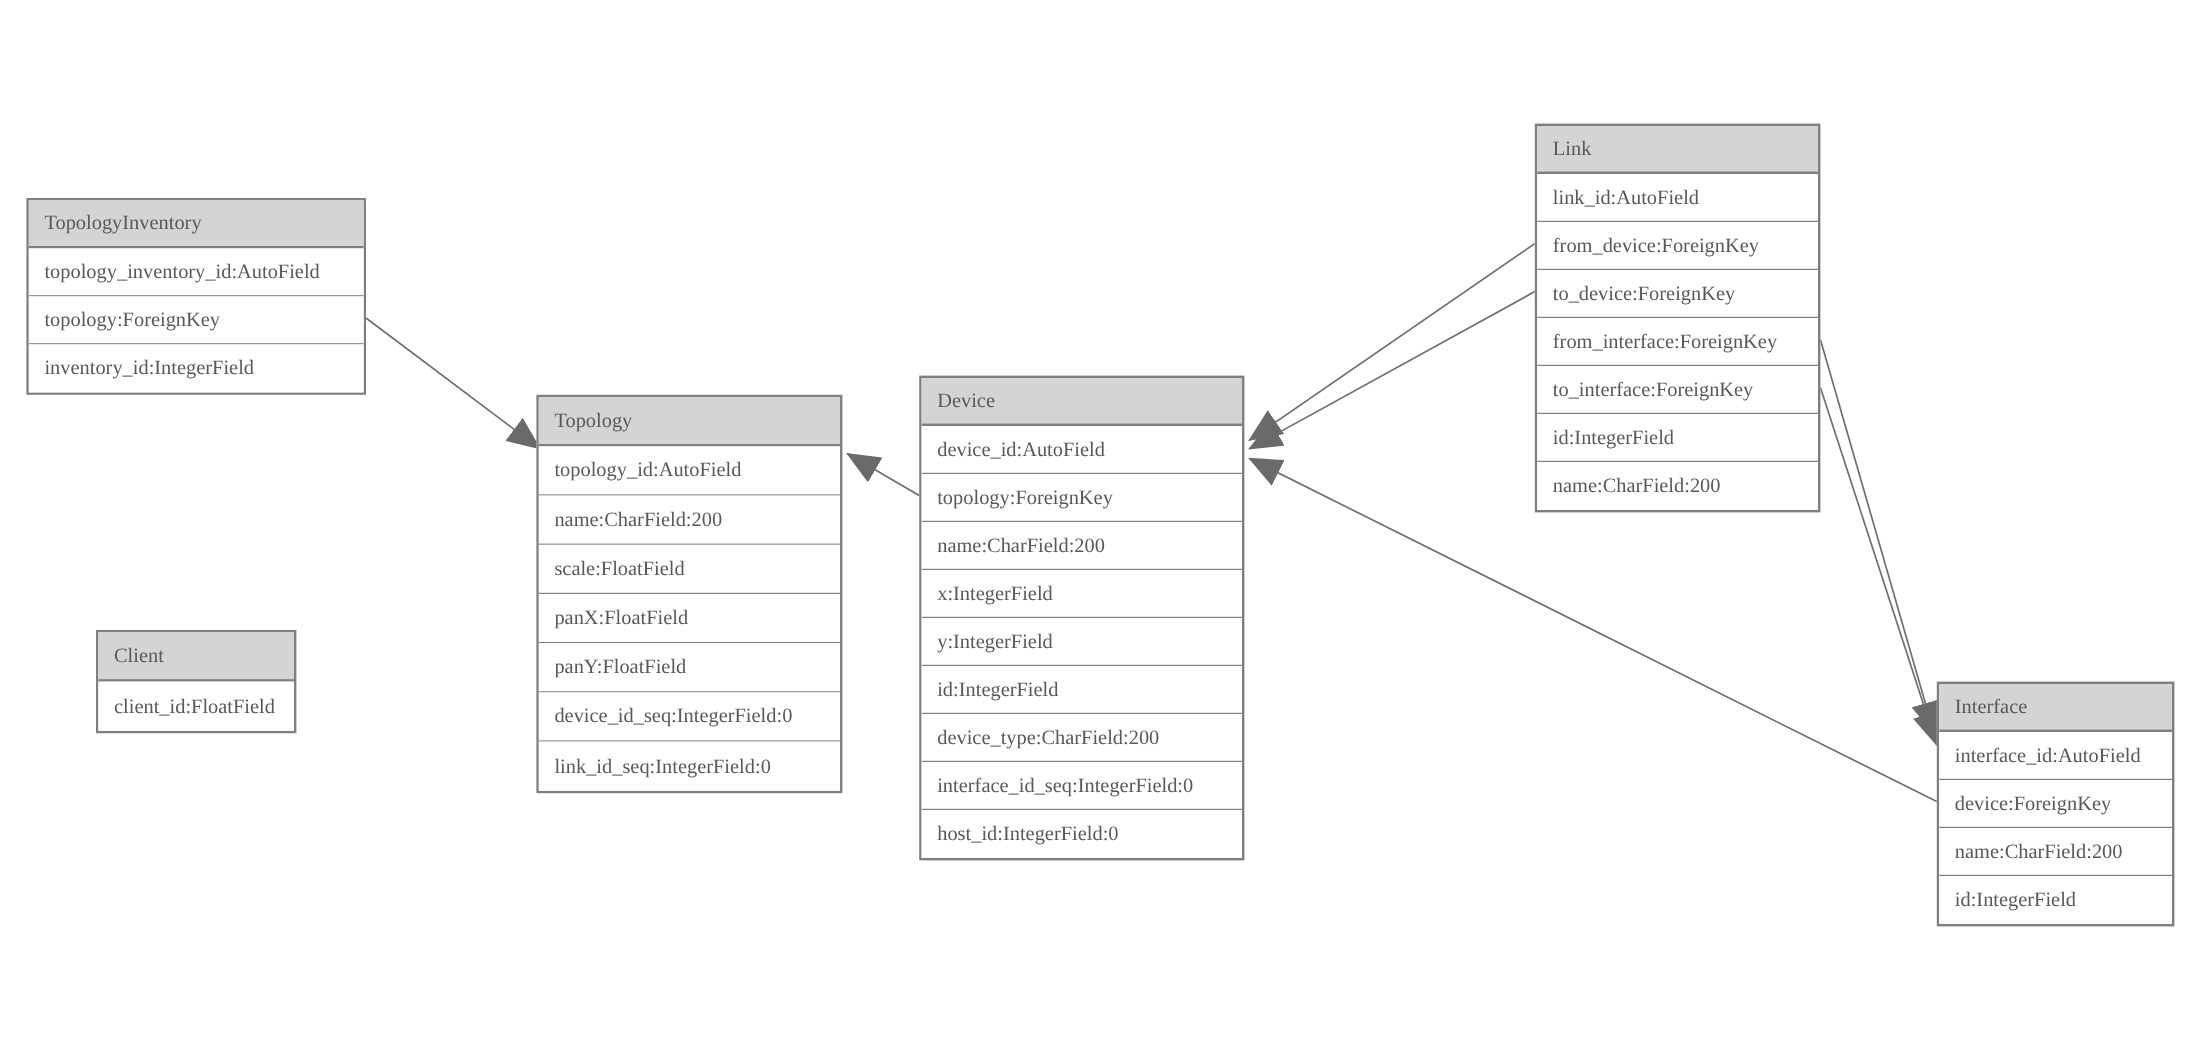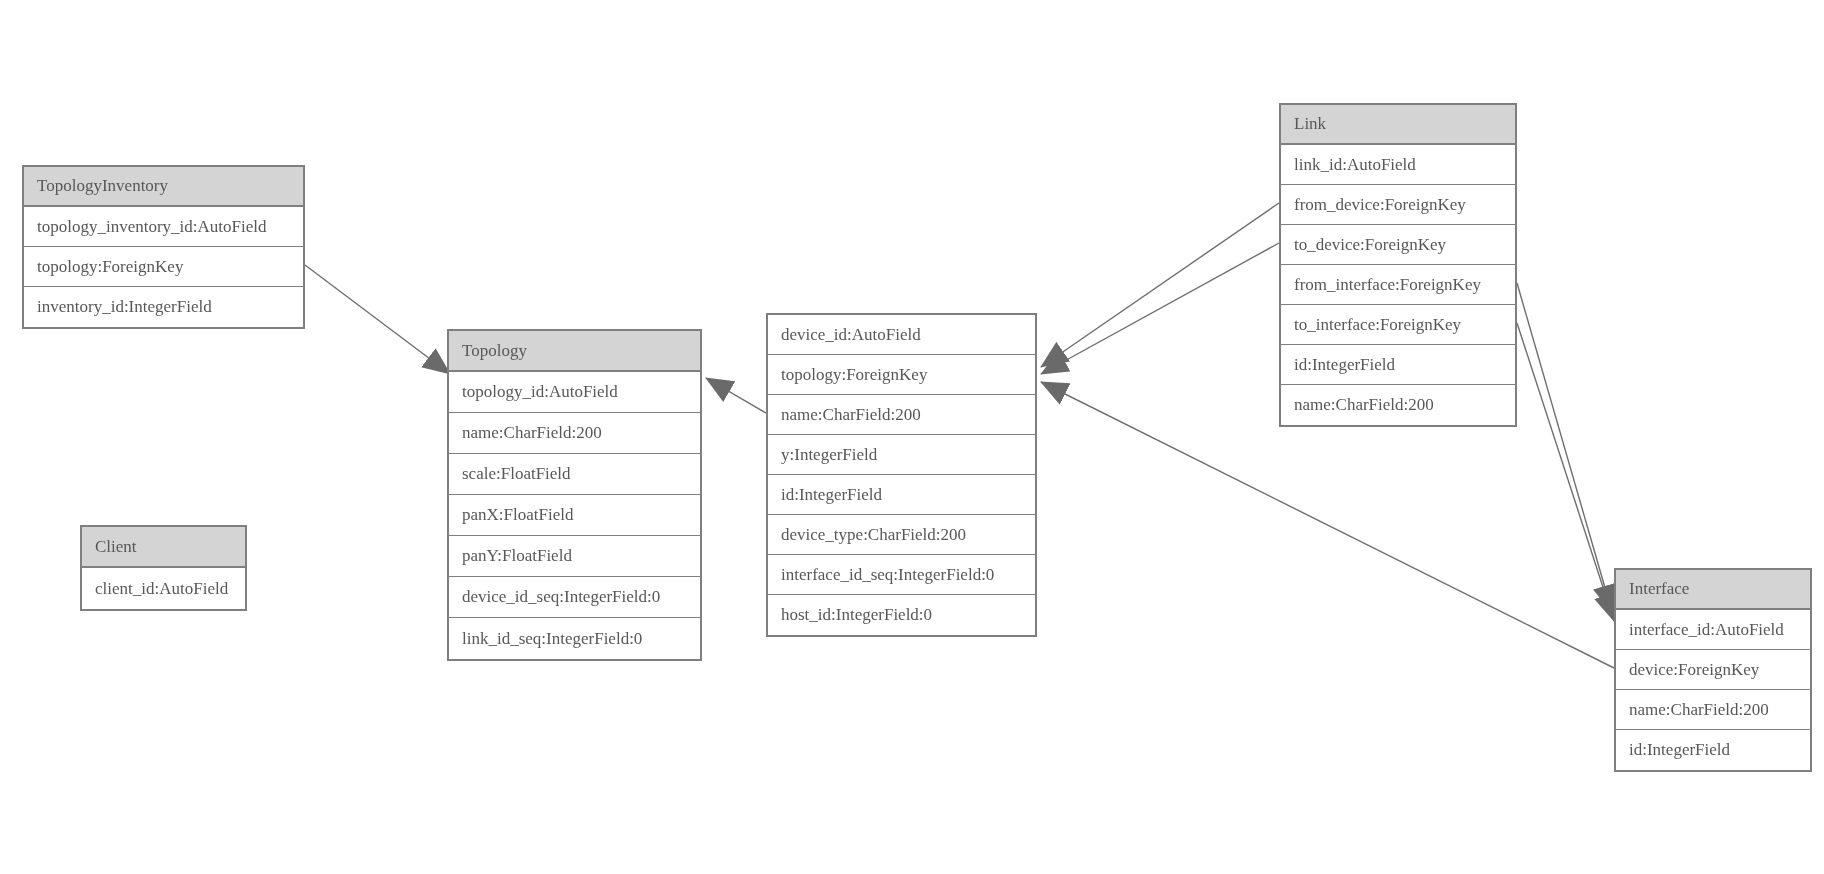--- a/index.html
+++ b/index.html
@@ -84,26 +84,28 @@
       <div class="entity-row" style="height: 41px;">topology_id:AutoField</div>
       <div class="entity-row" style="height: 41px;">name:CharField:200</div>
       <div class="entity-row" style="height: 41px;">scale:FloatField</div>
       <div class="entity-row" style="height: 41px;">panX:FloatField</div>
       <div class="entity-row" style="height: 41px;">panY:FloatField</div>
       <div class="entity-row" style="height: 41px;">device_id_seq:IntegerField:0</div>
       <div class="entity-row" style="height: 41px;">link_id_seq:IntegerField:0</div>
     </div>
     <div class="entity" style="left: 80px; top: 525px; width: 167px;">
       <div class="entity-header" style="height: 41px;">Client</div>
-      <div class="entity-row" style="height: 41px;">client_id:AutoField</div>
+      <div class="entity-row" style="height: 41px;">client_id:FloatField</div>
     </div>
     <div class="entity" style="left: 766px; top: 313px; width: 271px;">
+      <div class="entity-header" style="height: 40px;">Device</div>
       <div class="entity-row" style="height: 40px;">device_id:AutoField</div>
       <div class="entity-row" style="height: 40px;">topology:ForeignKey</div>
       <div class="entity-row" style="height: 40px;">name:CharField:200</div>
+      <div class="entity-row" style="height: 40px;">x:IntegerField</div>
       <div class="entity-row" style="height: 40px;">y:IntegerField</div>
       <div class="entity-row" style="height: 40px;">id:IntegerField</div>
       <div class="entity-row" style="height: 40px;">device_type:CharField:200</div>
       <div class="entity-row" style="height: 40px;">interface_id_seq:IntegerField:0</div>
       <div class="entity-row" style="height: 40px; text-align: center;">host_id:IntegerField:0</div>
     </div>
     <div class="entity" style="left: 1279px; top: 103px; width: 238px;">
       <div class="entity-header" style="height: 40px;">Link</div>
       <div class="entity-row" style="height: 40px;">link_id:AutoField</div>
       <div class="entity-row" style="height: 40px;">from_device:ForeignKey</div>

